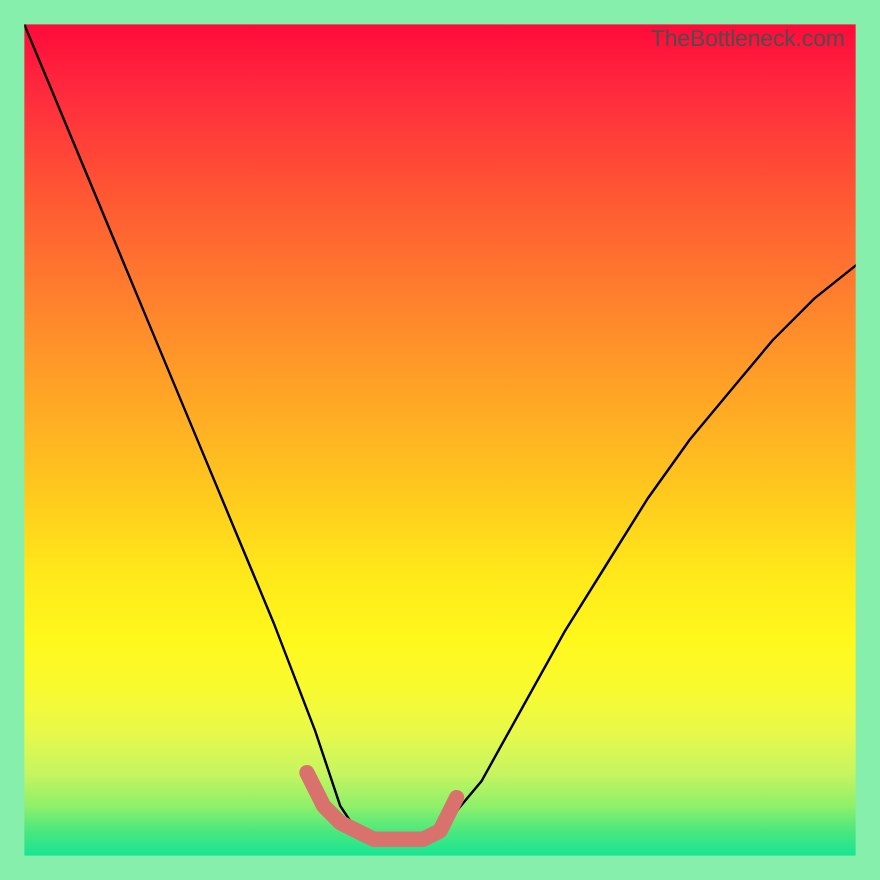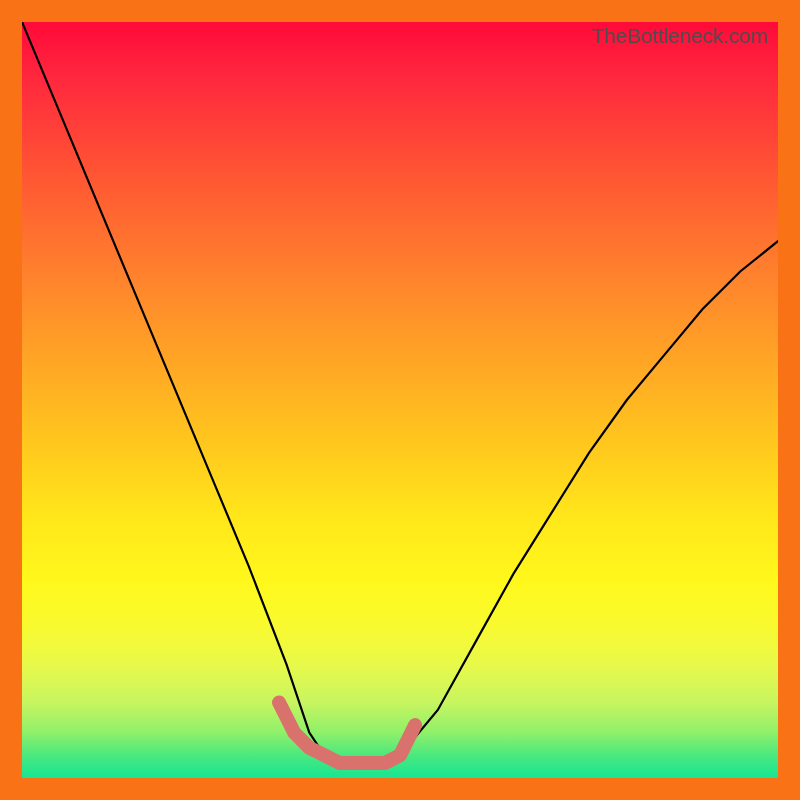--- a/index.html
+++ b/index.html
@@ -8,21 +8,21 @@
     width: 800px;
     height: 800px;
     overflow: hidden;
     background: #000;
     font-family: Arial, Helvetica, sans-serif;
   }
   .frame {
     position: relative;
     width: 800px;
     height: 800px;
-    background: #f97316;
+    background: #86efac;
   }
   .plot {
     position: absolute;
     left: 22px;
     top: 22px;
     width: 756px;
     height: 756px;
     overflow: hidden;
   }
   .gradient {

